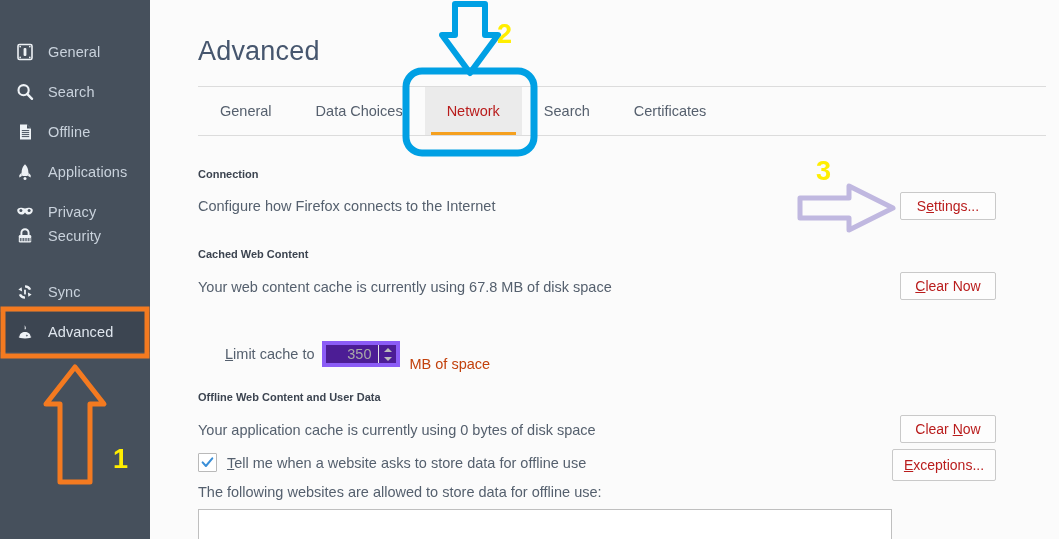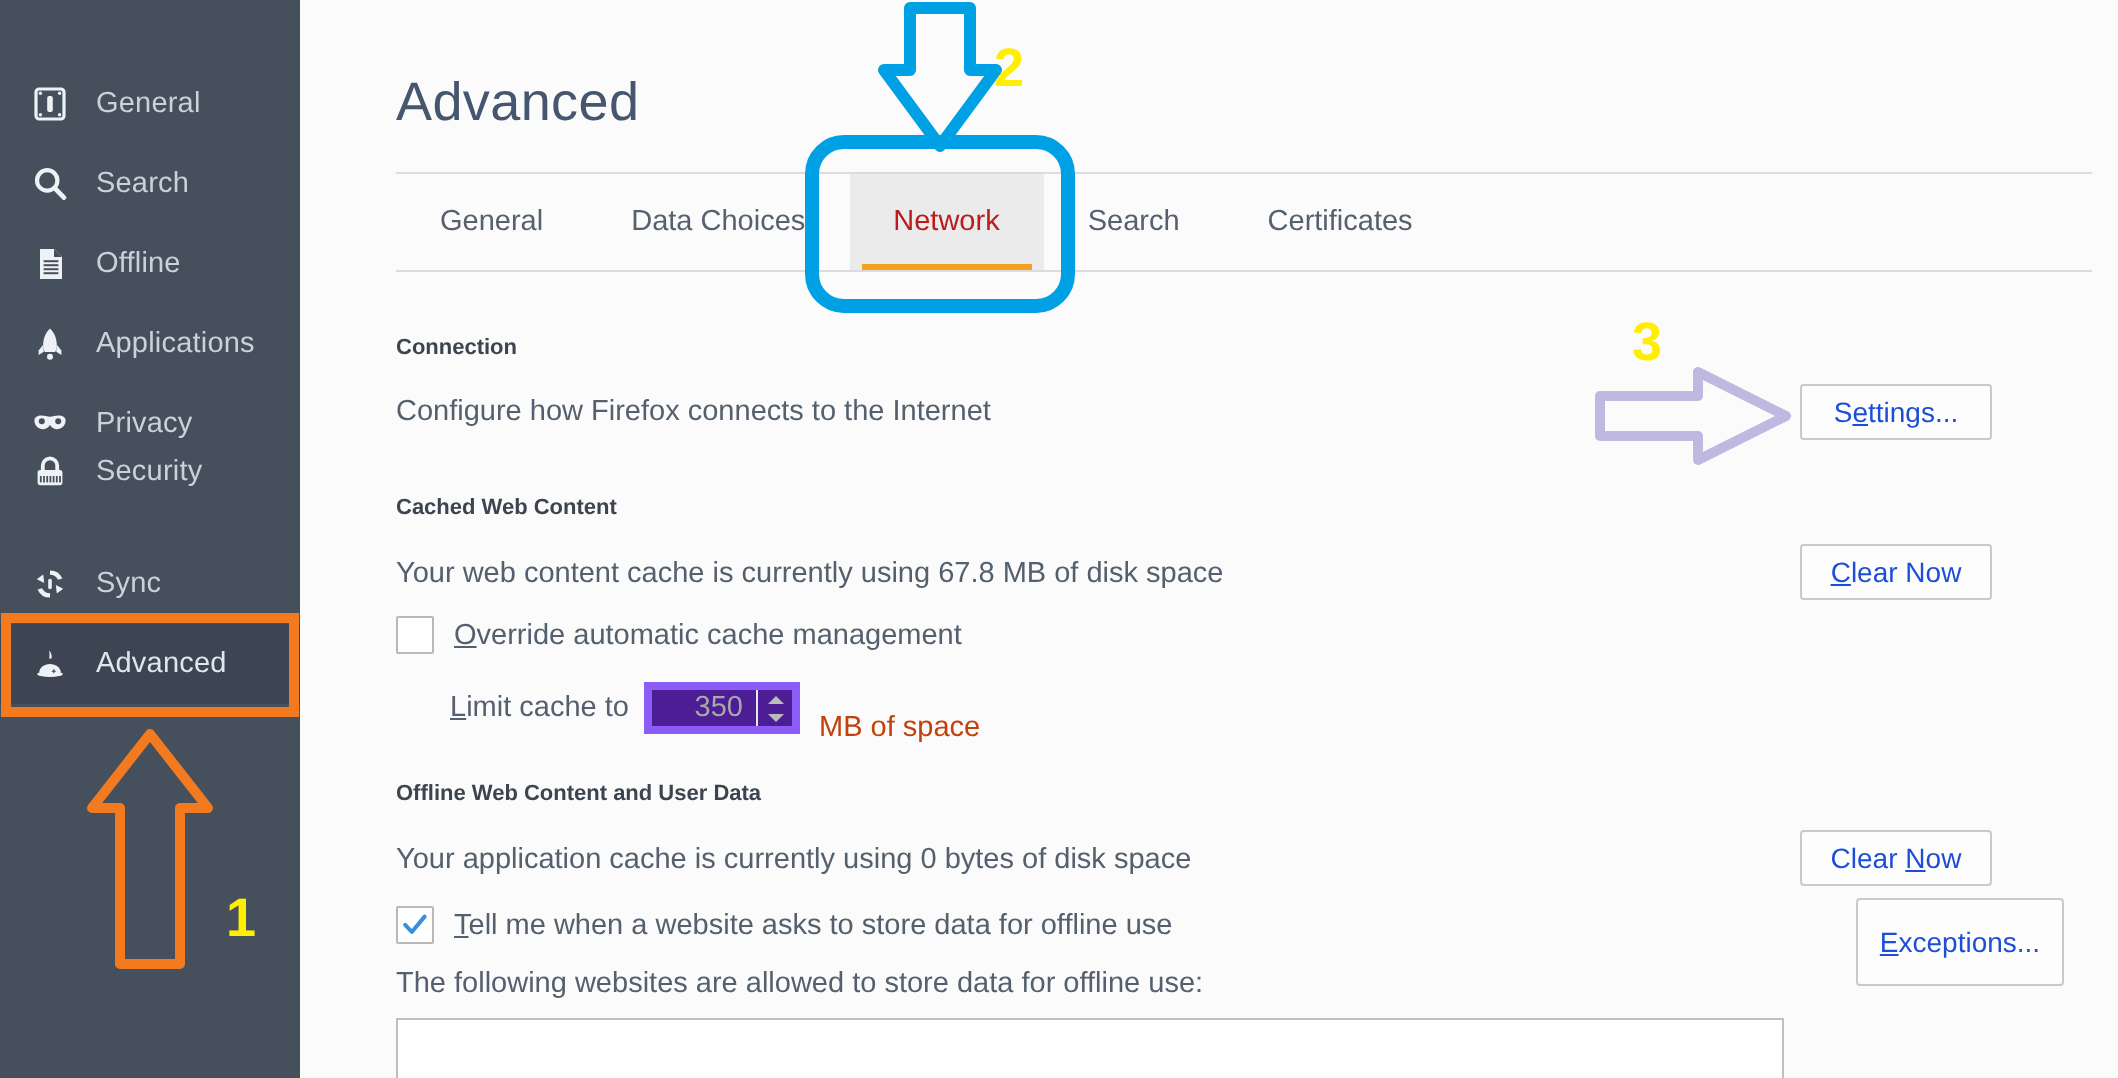--- a/index.html
+++ b/index.html
@@ -111,21 +111,21 @@
     color: #55606e;
     white-space: nowrap;
   }
   .btn {
     position: absolute;
     background: #fdfdfd;
     border: 1px solid #c9c9c9;
     border-radius: 2px;
     font-family: "Liberation Sans", sans-serif;
     font-size: 14px;
-    color: #1d4ed8;
+    color: #b91c1c;
     box-sizing: border-box;
     display: flex; align-items: center; justify-content: center;
     white-space: nowrap;
     padding: 0 8px;
   }
   .btn u { text-decoration: underline; }
 
   .checkrow {
     position: absolute;
     display: flex; align-items: center;
@@ -354,24 +354,20 @@
     <div class="btn" style="left:750px; top:192px; width:96px; height:28px;">
       <span>S<u>e</u>ttings...</span>
     </div>
 
     <div class="section-head" style="top:248px">Cached Web Content</div>
     <div class="body-text" style="top:279px">Your web content cache is currently using 67.8 MB of disk space</div>
     <div class="btn" style="left:750px; top:272px; width:96px; height:28px;">
       <span><u>C</u>lear Now</span>
     </div>
 
-    <div class="checkrow" style="left:48px; top:308px">
-      <span class="cbox"></span>
-      <span class="checklabel"><u>O</u>verride automatic cache management</span>
-    </div>
 
     <div class="spinner-row" style="left:75px; top:336px">
       <span class="spin-label"><u>L</u>imit cache to</span>
       <span class="spin-box">
         <span class="spin-val">350</span>
         <span class="spin-arrows">
           <div>
               <i class="tri up"></i>
             </div>
           <div>
@@ -389,21 +385,21 @@
     </div>
 
     <div class="checkrow" style="left:48px; top:453px">
       <span class="cbox">
         <svg width="13" height="13" viewBox="0 0 13 13">
           <path d="M1.6 6.4 L4.9 10 L11.3 2.3" fill="none" stroke="#3a8fd8" stroke-width="2" stroke-linecap="round" stroke-linejoin="round"></path>
         </svg>
       </span>
       <span class="checklabel"><u>T</u>ell me when a website asks to store data for offline use</span>
     </div>
-    <div class="btn" style="left:742px; top:449px; width:104px; height:44px;margin-left:36px;">
+    <div class="btn" style="left:742px; top:449px; width:104px; height:32px;">
       <span><u>E</u>xceptions...</span>
     </div>
 
     <div class="body-text" style="top:484px">The following websites are allowed to store data for offline use:</div>
   </div>
 
   <div class="listbox"></div>
 
   <svg class="overlay" width="1059" height="539" viewBox="0 0 1059 539">
 

